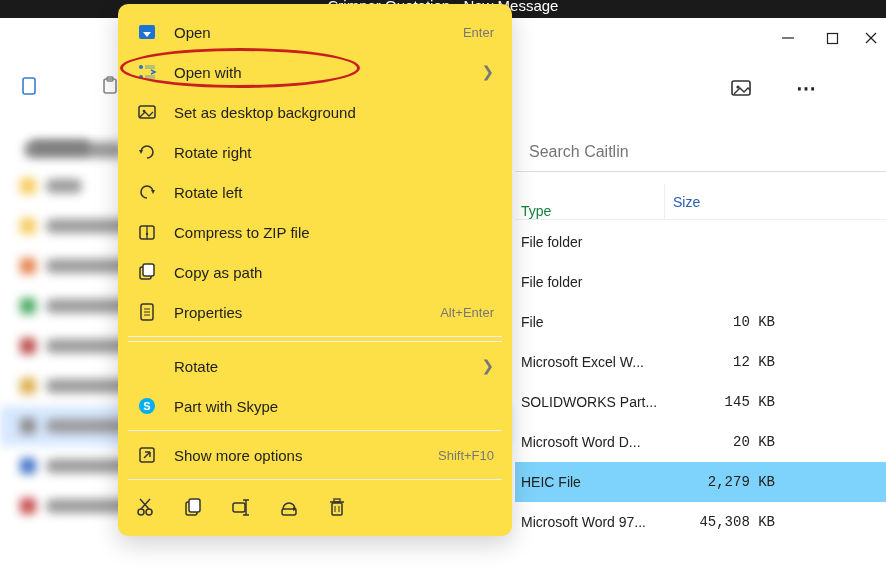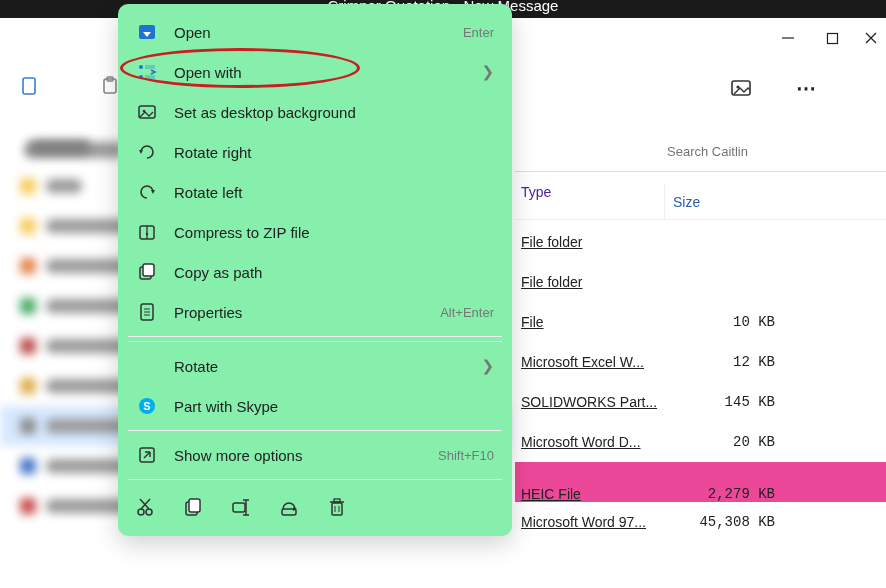--- a/index.html
+++ b/index.html
@@ -8,34 +8,34 @@
   .titlebar { position: absolute; top: 0; left: 0; right: 0; height: 18px; background: #1a1a1a; color: #fff; text-align: center; font-size: 15px; line-height: 10px; padding-top:1px; overflow:hidden;}
   .window-controls { position: absolute; top: 22px; right: 0; width: 120px; height: 32px; display:flex; justify-content:space-around; align-items:center;}
   .wc { width:28px; height:28px; display:flex; align-items:center; justify-content:center; font-size:16px; }
 
   .toolbar { position:absolute; top:60px; left:0; right:0; height:52px; display:flex; align-items:center; padding:0 10px; }
   .tbicon { width:40px; height:40px; display:flex; align-items:center; justify-content:center; margin-right:10px;}
   .setbg-btn { position:absolute; right:120px; top:68px; display:flex; align-items:center; gap:10px; height:40px; padding:0 14px; border-radius:4px; font-size:15px;}
   .more-btn { position:absolute; right:60px; top:68px; width:40px; height:40px; display:flex; align-items:center; justify-content:center; font-size:20px; font-weight:bold;}
 
   .searchbar { position:absolute; top:132px; left:515px; right:0; height:40px; border-bottom:1px solid #ddd; display:flex; align-items:center; padding-left:14px; color:#666;}
-  .searchbar input { border:none; outline:none; font-size:13px; width:100%; color:#be185d;text-align:center; }
+  .searchbar input { border:none; outline:none; font-size:16px; width:100%; color:#be185d; }
 
   .cols-header { position:absolute; top:184px; left:515px; right:0; height:36px; display:flex; align-items:center; border-bottom:1px solid #eee;}
-  .col-type { width:150px; padding-left:6px; color:#4c1d95; border-right:1px solid #eee; height:100%; display:flex; align-items:flex-start;}
+  .col-type { width:150px; padding-left:6px; color:#15803d; border-right:1px solid #eee; height:100%; display:flex; align-items:flex-end;}
   .col-size { width:120px; padding-left:8px; color:#2a5db0; height:100%; display:flex; align-items:center;}
 
   .filerows { position:absolute; top:222px; left:515px; right:0; }
   .filerow { height:40px; display:flex; align-items:center; padding-left:6px;}
-  .filerow .t { width:150px; overflow:hidden; text-overflow:ellipsis; white-space:nowrap;text-decoration:underline;}
+  .filerow .t { width:150px; overflow:hidden; text-overflow:ellipsis; white-space:nowrap;}
   .filerow .s { width:120px; text-align:right; padding-right:16px;font-family:Liberation Mono, monospace;}
-  .filerow.sel { background:#ec4899;align-items:flex-end; }
+  .filerow.sel { background:#7dd3fc; }
 
   
-  .ctx { position:absolute; top:4px; left:118px; width:394px; background:#86efac; border-radius:10px; box-shadow:0 8px 24px rgba(0,0,0,.18); padding:8px 0 6px 0; z-index:50;}
+  .ctx { position:absolute; top:4px; left:118px; width:394px; background:#fde047; border-radius:10px; box-shadow:0 8px 24px rgba(0,0,0,.18); padding:8px 0 6px 0; z-index:50;}
   .ctx-item { height:40px; display:flex; align-items:center; padding:0 18px 0 18px; font-size:15px; cursor:default;}
   .ctx-icon { width:22px; height:22px; margin-right:16px; display:flex; align-items:center; justify-content:center; flex-shrink:0;}
   .ctx-label { flex:1; }
   .ctx-accel { color:#777; font-size:13px; }
   .ctx-chev { color:#777; }
   .ctx-sep { height:1px; background:#eee; margin:4px 10px;}
   .ctx-bottom { height:46px; display:flex; align-items:center; gap:26px; padding:0 16px;}
   .ctx-bottom .bi { width:22px; height:22px; display:flex; align-items:center; justify-content:center;}
 
   .highlight-oval { position:absolute; top:48px; left:120px; width:240px; height:40px; border:3px solid #c82020; border-radius:50%; pointer-events:none; z-index:60;}

